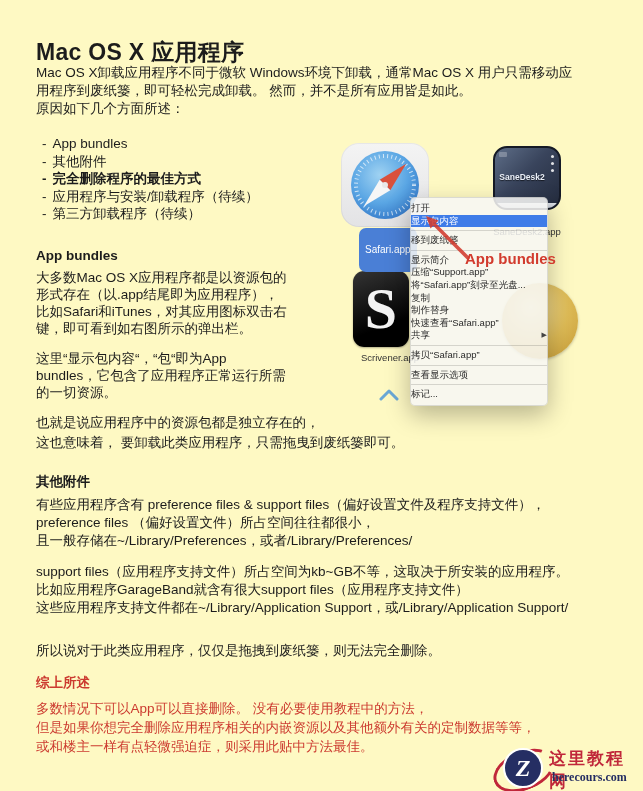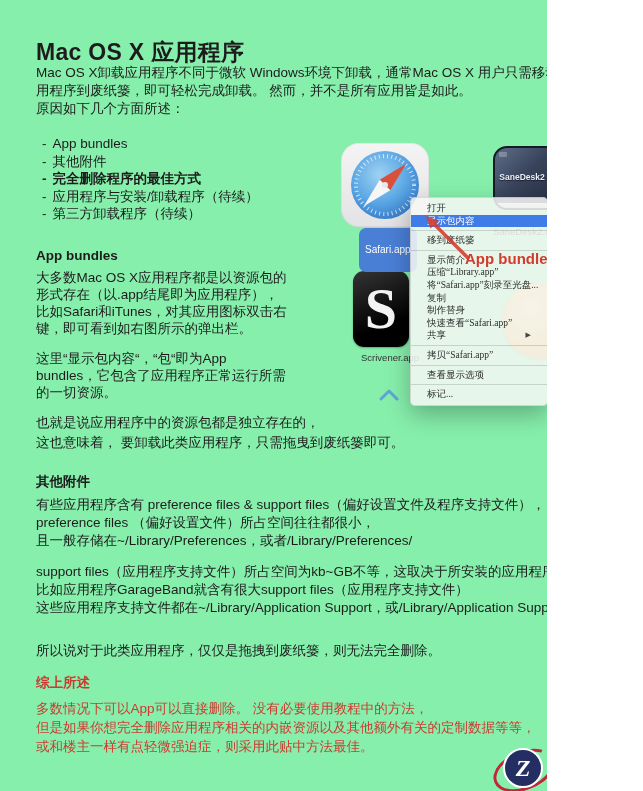--- a/index.html
+++ b/index.html
@@ -1,21 +1,21 @@
 <!DOCTYPE html>
 <html><head>
 <meta charset="utf-8">
 <style>
   html,body{margin:0;padding:0;}
   body{
     width:643px;height:791px;background:#ffffff;
     font-family:"Liberation Sans","DejaVu Sans",sans-serif;
     color:#1c1c1c;
   }
-  .page{position:relative;width:547px;height:791px;background:#86efac;overflow:hidden;}
+  .page{position:relative;width:643px;height:791px;background:#fef9c3;overflow:hidden;}
   .pre{white-space:pre-line;}
 
   .title{position:absolute;left:36px;top:22px;font-size:23px;font-weight:bold;letter-spacing:.3px;}
   .intro{position:absolute;left:36px;top:64px;width:602px;font-size:13.5px;line-height:18px;}
   .toc{position:absolute;left:42px;top:135px;font-size:13.5px;line-height:17.5px;}
   .toc-row{display:flex;gap:6px;}
   .toc-row.bold{font-weight:bold;}
   .h2{position:absolute;left:36px;font-size:13.5px;font-weight:bold;}
   .h-appbundles{top:237px;}
   .h-other{top:462px;}
@@ -55,21 +55,21 @@
     font-size:58px;line-height:58px;color:#f4f4f4;}
   .scrivener-label{position:absolute;left:26px;top:219px;font-size:9.5px;color:#333;z-index:1;}
   .gold-disc{position:absolute;left:167px;top:150px;width:76px;height:76px;border-radius:50%;z-index:1;
     background:radial-gradient(circle at 38% 32%,#f1df9d 0%,#ddba55 55%,#c29732 100%);
     box-shadow:0 1px 3px rgba(0,0,0,.25);}
   .chevron{position:absolute;left:44px;top:256px;z-index:0;}
 
   .menu{position:absolute;left:75px;top:64px;width:138px;z-index:2;
     background:rgba(247,247,244,.86);border:1px solid rgba(0,0,0,.12);border-radius:5px;
     box-shadow:0 9px 24px rgba(0,0,0,.28);padding:4px 0;font-size:9.5px;color:#2b2b2b;}
-  .mi{padding:1px 16px;line-height:10.6px;white-space:nowrap;overflow:hidden;font-family:Liberation Serif, serif;}
+  .mi{padding:1px 0;line-height:10.6px;white-space:nowrap;overflow:hidden;}
   .mi.hl{background:#3f7ce8;color:#fff;}
   .mi.share{display:flex;justify-content:space-between;align-items:center;gap:25px;}
   .mi .sub{font-size:7px;color:#444;}
   .sep{height:1px;background:rgba(0,0,0,.14);margin:3px 0;}
 
   .annot{position:absolute;left:130px;top:117px;z-index:3;color:#d23b2e;font-weight:bold;
     font-size:15px;white-space:nowrap;}
   .arrow-svg{position:absolute;left:86px;top:80px;z-index:3;}
 
   
@@ -188,21 +188,21 @@
       <polyline points="2,10 10,2 18,10" fill="none" stroke="#5a9fd8" stroke-width="3" stroke-linecap="round" stroke-linejoin="round" opacity=".9"></polyline>
     </svg>
 
     <div class="menu">
       <div class="mi">打开</div>
       <div class="mi hl">显示包内容</div>
       <div class="sep"></div>
       <div class="mi">移到废纸篓</div>
       <div class="sep"></div>
       <div class="mi">显示简介</div>
-      <div class="mi">压缩“Library.app”</div>
+      <div class="mi">压缩“Support.app”</div>
       <div class="mi">将“Safari.app”刻录至光盘...</div>
       <div class="mi">复制</div>
       <div class="mi">制作替身</div>
       <div class="mi">快速查看“Safari.app”</div>
       <div class="mi share">
         <span>共享</span>
         <span class="sub">▶</span>
       </div>
       <div class="sep"></div>
       <div class="mi">拷贝“Safari.app”</div>

